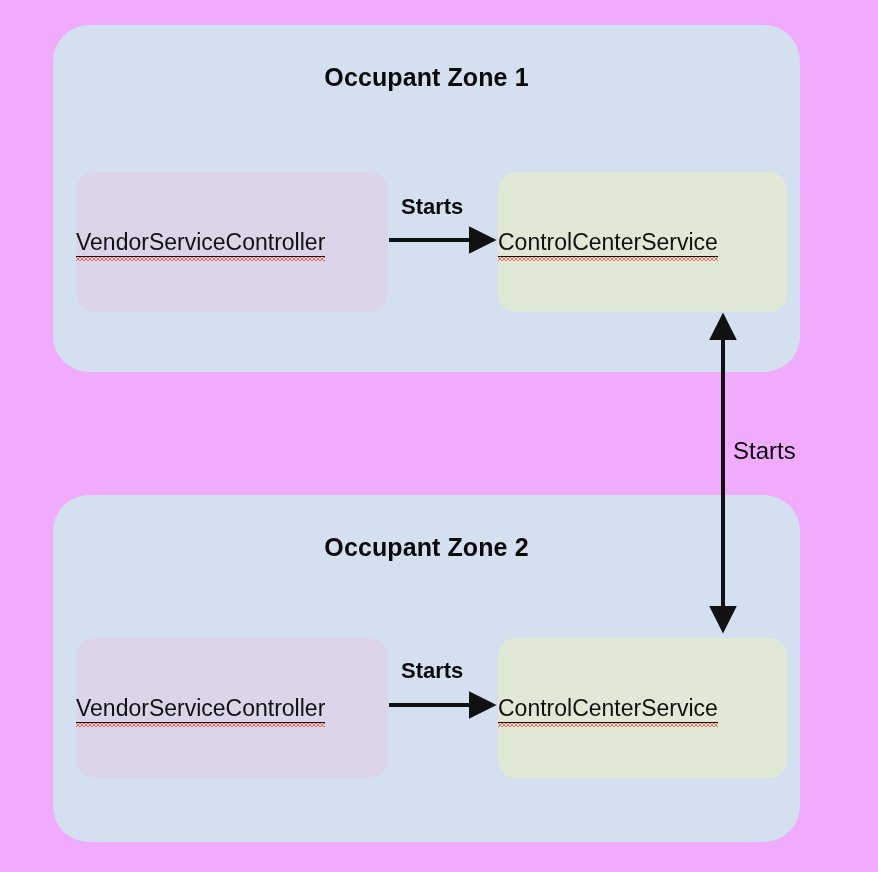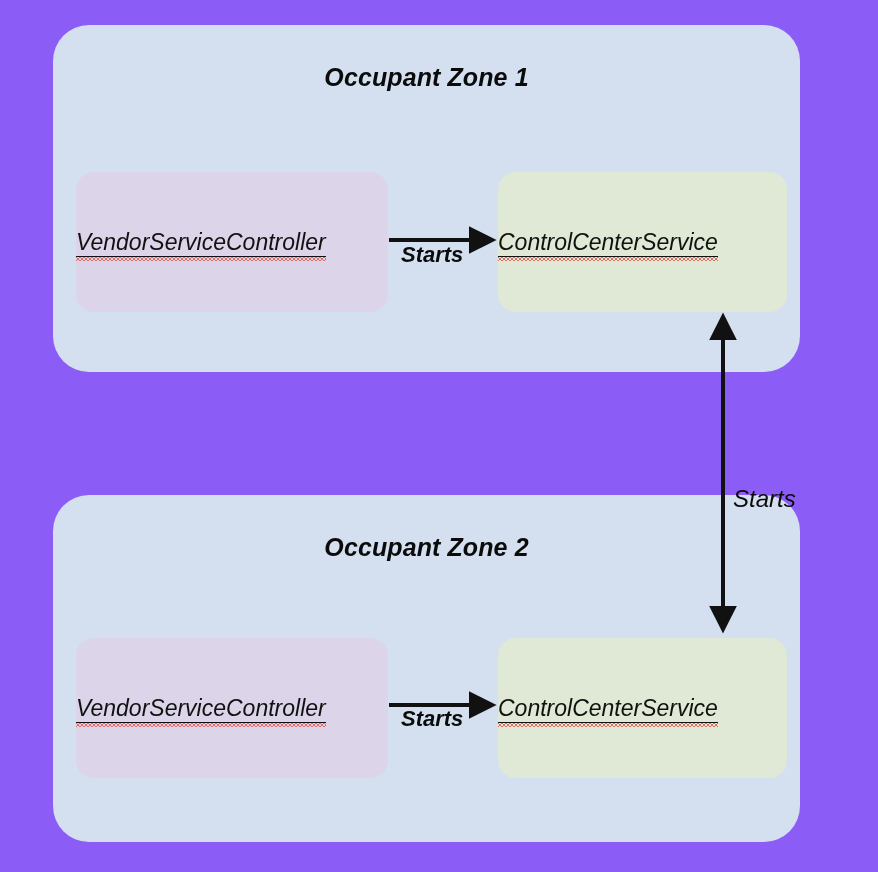--- a/index.html
+++ b/index.html
@@ -10,22 +10,21 @@
   body {
     width: 878px;
     height: 872px;
     font-family: "Liberation Sans", sans-serif;
     overflow: hidden;
   }
   #canvas {
     position: relative;
     width: 878px;
     height: 872px;
-    background: #8b5cf6;
-    font-style: italic;
+    background: #f0abfc;
   }
 
   
   .zone {
     position: absolute;
     background: #d4e0f0;
     border-radius: 36px;
     box-sizing: border-box;
   }
   #zone-1 { left: 53px;  top: 25px;  width: 747px; height: 347px; }
@@ -94,21 +93,20 @@
   #node-vsc-2 { left: 76px;  top: 638px; width: 312px; height: 140px; }
   #node-ccs-2 { left: 498px; top: 638px; width: 289px; height: 140px; }
 
   
   .edge-label {
     position: absolute;
     font-size: 22px;
     font-weight: bold;
     color: #0b0b0b;
     white-space: nowrap;
-    margin-top: 48px;
   }
   #label-starts-1  { left: 401px; top: 194px; }
   #label-starts-2  { left: 401px; top: 658px; }
   .edge-label.plain {
     font-weight: normal;
     font-size: 24px;
   }
   #label-connect   { left: 733px; top: 437px; }
 
   

